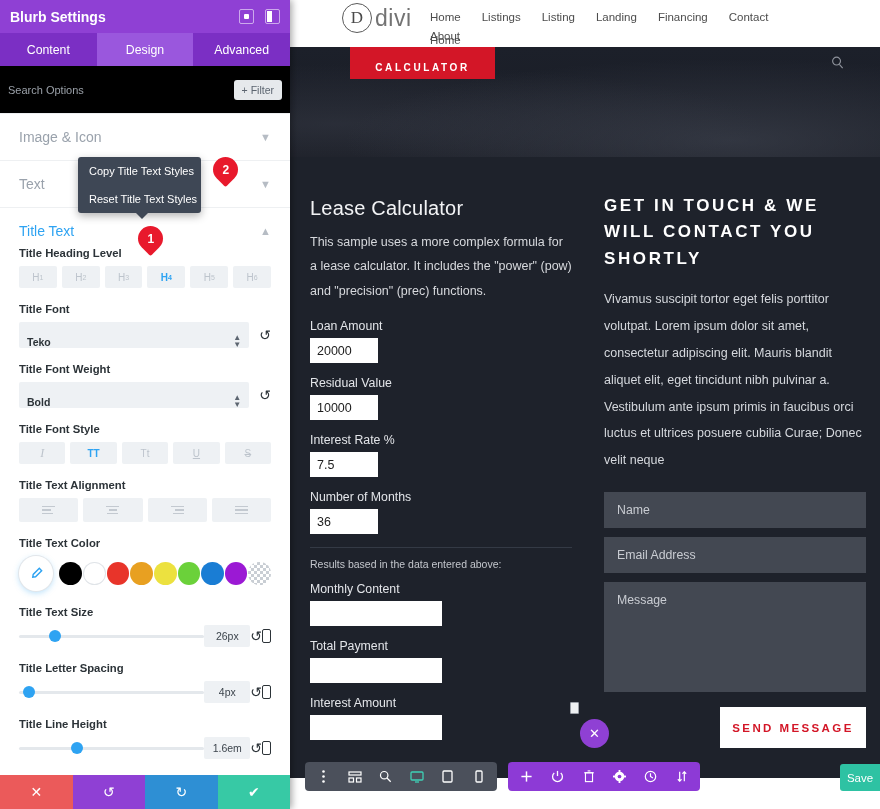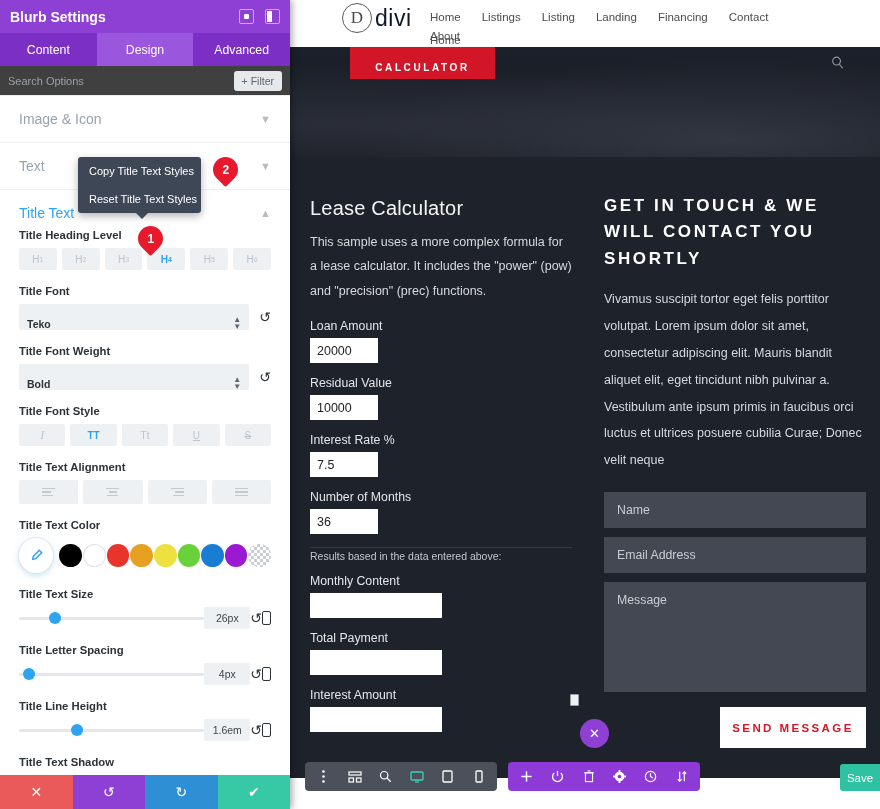--- a/index.html
+++ b/index.html
@@ -12,21 +12,21 @@
 
   
   #site { position: absolute; left: 290px; top: 0; width: 590px; height: 809px; background: #1e222b; overflow: hidden; }
   #site-nav { position: relative; height: 47px; background: #fff; }
   .divi-logo { position: absolute; left: 52px; top: 3px; display: flex; align-items: center; gap: 3px; }
   .divi-logo .circ {
     width: 30px; height: 30px; border: 1.6px solid #5a5a5a; border-radius: 50%;
     display: flex; align-items: center; justify-content: center;
     font-size: 17px; color: #4a4a4a; font-family: "Liberation Serif", serif;
   }
-  .divi-logo .wordmark { font-size: 23px; color: #0f172a; letter-spacing: .5px; }
+  .divi-logo .wordmark { font-size: 23px; color: #737373; letter-spacing: .5px; }
   #nav-links { position: absolute; left: 140px; top: 7px; width: 400px; }
   #nav-links a {
     display: inline-block; font-size: 11.5px; color: #4d4d4d;
     text-decoration: none; margin-right: 21px; line-height: 17px;
   }
   #nav-row2 { position: absolute; left: 140px; top: 30px; }
   #nav-row2 a { font-size: 11.5px; color: #4d4d4d; text-decoration: none; }
 
   #hero { position: relative; height: 110px; background: #1a1d26; overflow: hidden; }
   #hero .shade { position: absolute; inset: 0; background:
@@ -47,21 +47,21 @@
 
   .calc-title { font-size: 20px; color: #f2f3f5; font-weight: normal; letter-spacing: .2px; margin-bottom: 10px; }
   .calc-desc { font-size: 12.5px; color: #d7d9dd; line-height: 1.95; max-width: 262px; margin-bottom: 16px; }
   .f-label { font-size: 12.3px; color: #e3e5e9; margin: 0 0 5px 0; }
   .f-input {
     width: 68px; height: 25px; background: #fff; border: none;
     font-size: 12.5px; color: #1d1d1d; padding: 0 7px;
     font-family: "Liberation Sans", sans-serif; display: block; margin-bottom: 13px;
   }
   .f-input.wide { width: 132px; }
-  .f-note { font-size: 10.5px; color: #c3c6cc; border-top: 1px solid #343a45; padding-top: 2px; margin: 4px 0 12px 0; width: 262px; }
+  .f-note { font-size: 10.5px; color: #c3c6cc; border-top: 1px solid #343a45; padding-top: 10px; margin: 4px 0 12px 0; width: 262px; }
   .res-block { position: relative; margin-bottom: 12px; }
   .res-handle {
     position: absolute; right: 5px; top: 6px; width: 9px; height: 12px;
     border: 1px solid #9ba0a8; border-radius: 1px; background: #eef0f2;
   }
 
   .gt-title { font-size: 17px; font-weight: bold; color: #fff; letter-spacing: 2.6px; line-height: 1.55; margin-bottom: 14px; }
   .gt-body { font-size: 12.5px; color: #d5d8dd; line-height: 2.15; margin-bottom: 18px; }
   .form-field {
     width: 262px; background: #434852; border: none; color: #c9ccd2;
@@ -134,21 +134,21 @@
   .head-icon .half { position: absolute; left: 1px; top: 1px; bottom: 1px; width: 5px; background: #fff; }
 
   #tabs { height: 33px; background: #7b2fc4; display: flex; flex: none; }
   .tab {
     flex: 1; color: #fff; font-size: 12.3px; display: flex;
     align-items: center; justify-content: center; cursor: pointer;
   }
   .tab.active { background: #9a57dd; }
 
   #searchbar {
-    height: 30px; background: #404040; border-bottom: 1px solid #eceef0;
+    height: 48px; background: #000000; border-bottom: 1px solid #eceef0;
     display: flex; align-items: center; padding: 4px 8px; flex: none;
   }
   #search-input {
     flex: 1; border: none; background: transparent; font-size: 11px;
     color: #9aa0a8; outline: none; font-family: "Liberation Sans", sans-serif;
   }
   #search-input::placeholder { color: #9aa0a8; }
   #filter-btn {
     background: #e6e9ec; color: #5c6570; font-size: 10.5px; border: none;
     border-radius: 3px; padding: 4px 8px; cursor: pointer;

